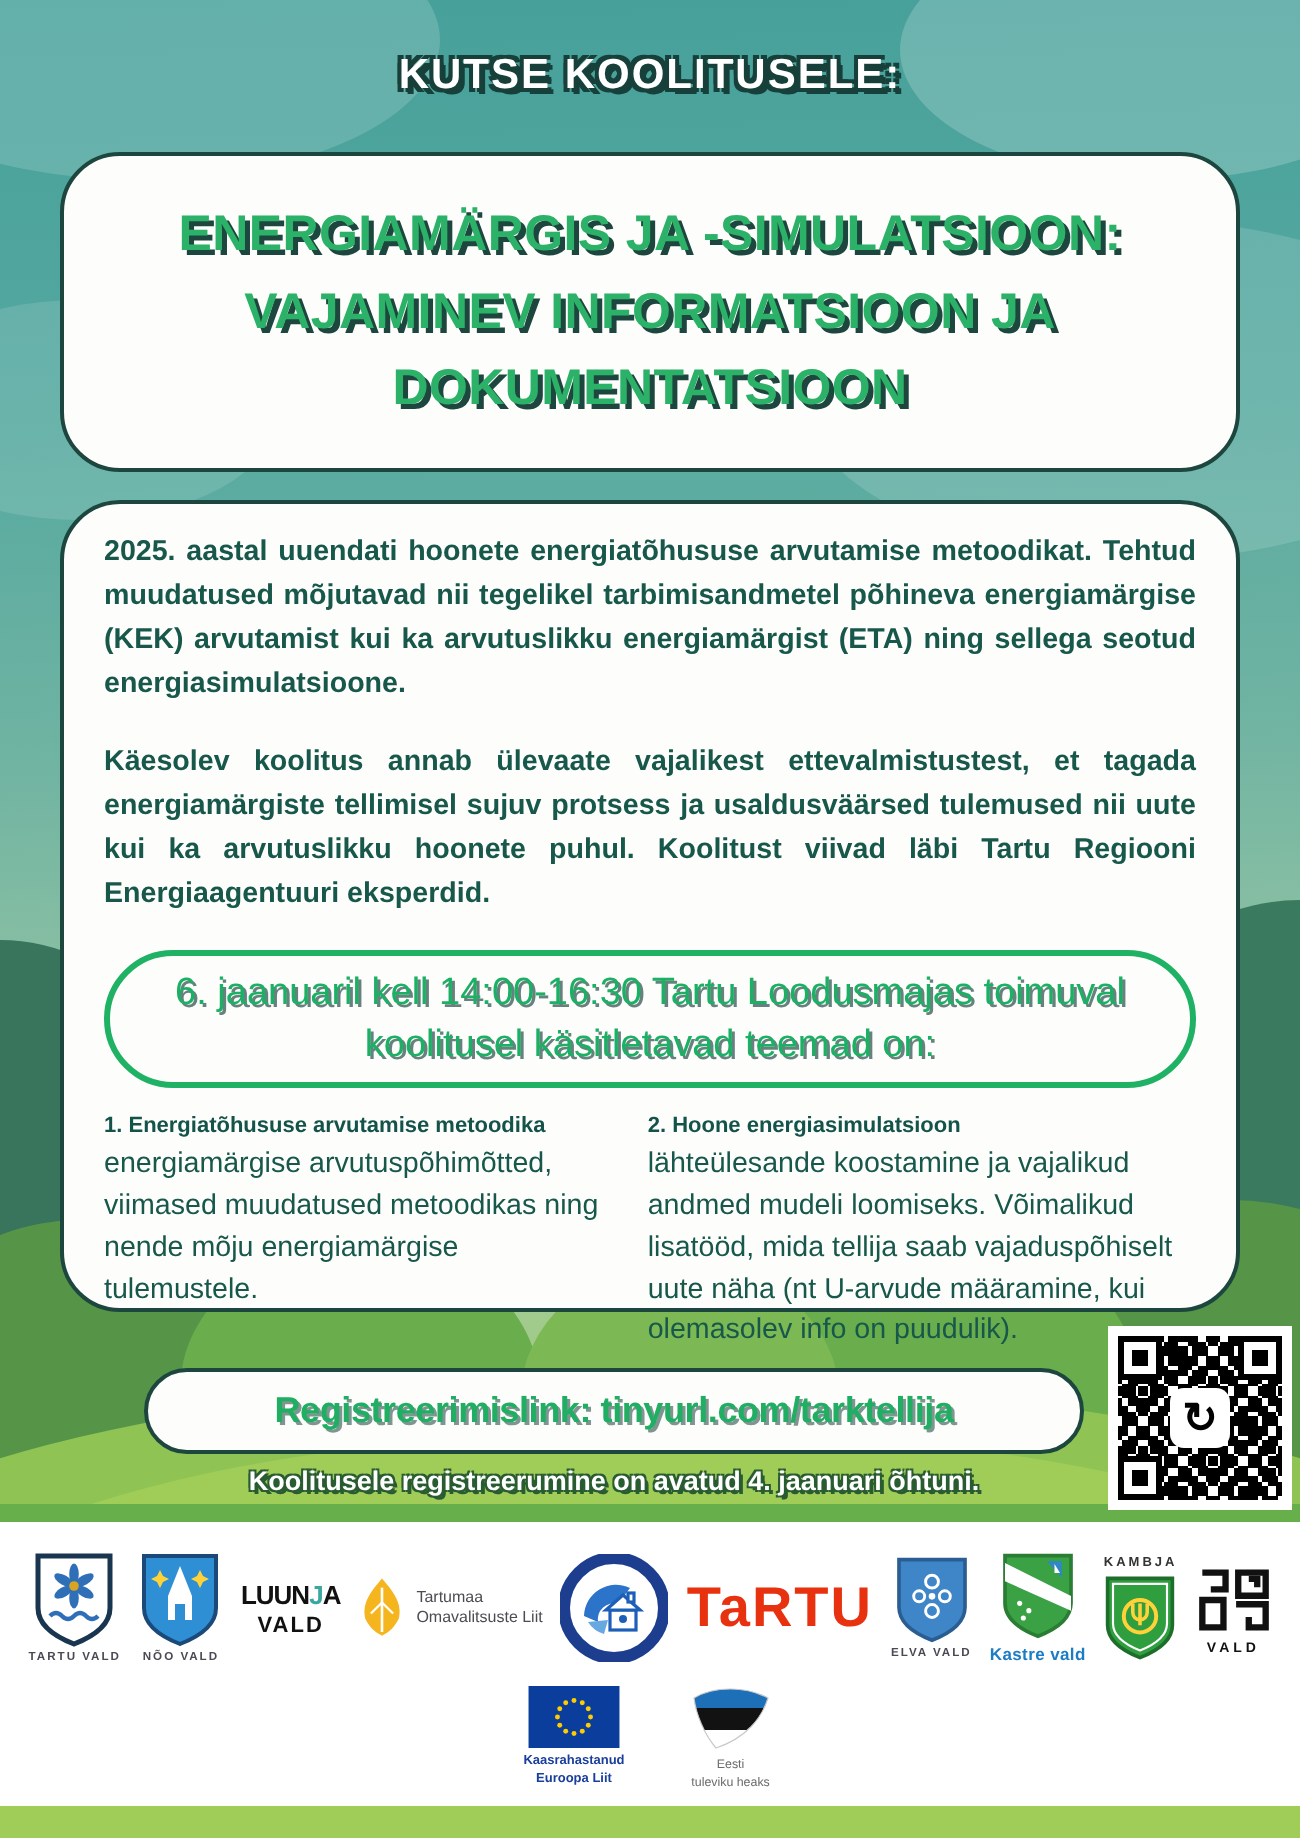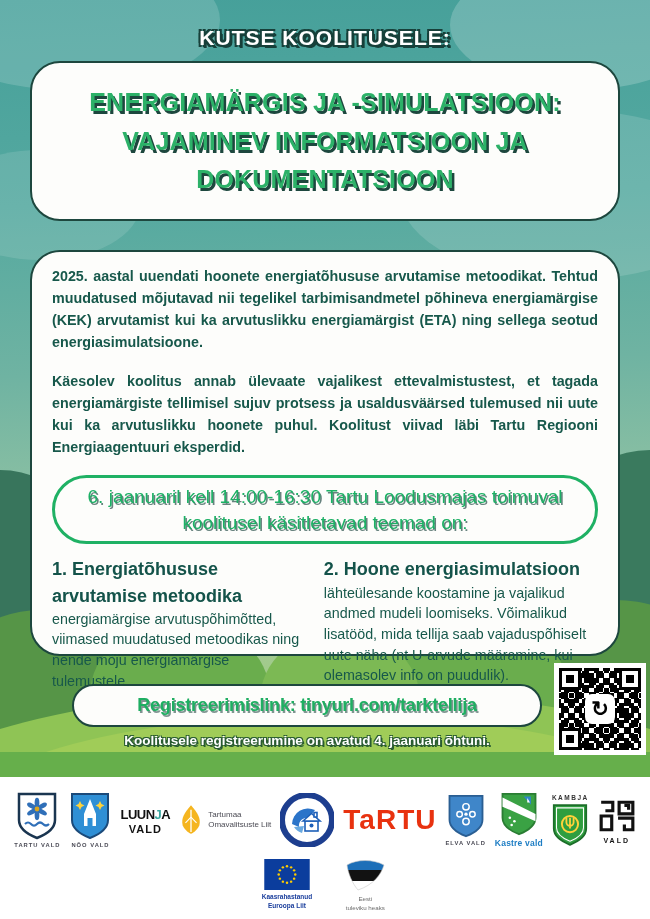--- a/index.html
+++ b/index.html
@@ -21,57 +21,57 @@
   .t6{width:200px;height:160px;right:80px;top:615px;background:#6aad4d;}
   .t7{width:160px;height:140px;left:260px;top:630px;background:#7cb954;}
   .hill{position:absolute;left:-100px;width:850px;height:220px;border-radius:50% 50% 0 0;}
   .h1{top:690px;background:#8fc455;}
   .h2{top:715px;left:-50px;width:760px;background:#a0cc58;}
   .h3{position:absolute;left:0;top:752px;width:650px;height:30px;background:#66af4b;}
   
   .kicker{position:absolute;top:26px;left:0;width:100%;text-align:center;
     font-size:21px;font-weight:700;letter-spacing:1px;color:#fff;
     text-shadow:-2px -2px 0 #17403a,2px -2px 0 #17403a,-2px 2px 0 #17403a,2px 2px 0 #17403a,3px 3px 0 #17403a;}
-  .title-box{position:absolute;top:61px;left:30px;right:30px;height:160px;
+  .title-box{position:absolute;top:76px;left:30px;right:30px;height:160px;
     background:#fdfdfb;border:2px solid #1d473e;border-radius:30px;
     display:flex;align-items:center;justify-content:center;padding:10px 24px;}
   .title-box h1{margin:0;text-align:center;font-size:25px;line-height:1.55;font-weight:700;
     color:#2cb168;letter-spacing:.2px;text-shadow:2.5px 2.5px 0 #1d473e;}
   .content-box{position:absolute;top:250px;left:30px;right:30px;height:406px;
     background:#fdfdfb;border:2px solid #1d473e;border-radius:30px;padding:13px 20px 16px;}
   .content-box p{margin:0 0 17px;color:#17584b;font-size:14.3px;line-height:1.54;
     font-weight:600;text-align:justify;}
   .topics-banner{border:3px solid #1fb164;border-radius:999px;padding:6px 14px;margin:2px 0 12px;
     text-align:center;font-size:19px;line-height:1.35;font-weight:400;color:#1cb065;
     text-shadow:1.5px 1.5px 0 rgba(23,64,58,.65);}
   .columns{display:flex;gap:18px;}
   .col{flex:1;}
   .col.wide{flex:1.08;}
-  .col-head{font-weight:700;color:#14534a;font-size:18px;line-height:1.45;}
+  .col-head{font-weight:700;color:#14534a;font-size:11px;line-height:1.45;}
   .col-body{color:#17584b;font-size:14.3px;line-height:1.45;font-weight:500;}
   .reg-pill{position:absolute;top:684px;left:72px;width:470px;background:#fdfdfb;
     border:2px solid #1d473e;border-radius:999px;padding:9px 6px;text-align:center;
     font-size:18px;font-weight:700;letter-spacing:-.2px;color:#1fae62;
     text-shadow:1.5px 1.5px 0 rgba(23,64,58,.55);}
   .reg-deadline{position:absolute;top:733px;left:52px;width:510px;text-align:center;
     font-size:13.5px;font-weight:700;color:#fff;
     text-shadow:-1px -1px 0 #2a5c32,1px -1px 0 #2a5c32,-1px 1px 0 #2a5c32,1px 1px 0 #2a5c32,2px 2px 0 #2a5c32;}
   
   .qr{position:absolute;top:663px;right:4px;width:92px;height:92px;background:#fff;padding:5px;}
   .qr-mod{position:absolute;inset:5px;
     background:repeating-conic-gradient(#000 0 25%,transparent 0 50%) 2px 3px/14px 14px,
                repeating-conic-gradient(#000 0 25%,#fff 0 50%) 0 0/10px 10px;}
   .qf{position:absolute;width:22px;height:22px;border:3px solid #000;background:#fff;}
   .qf::after{content:"";position:absolute;left:4px;top:4px;width:8px;height:8px;background:#000;}
   .qf.tl{left:5px;top:5px;} .qf.tr{right:5px;top:5px;} .qf.bl{left:5px;bottom:5px;}
   .qr-center{position:absolute;left:50%;top:50%;transform:translate(-50%,-50%);
     width:30px;height:30px;background:#fff;border-radius:7px;display:flex;align-items:center;
     justify-content:center;font-size:21px;font-weight:700;color:#000;}
   
-  .footer{position:absolute;left:0;bottom:0;width:650px;height:142px;background:#fff;padding:10px 6px 4px;}
+  .footer{position:absolute;left:0;bottom:16px;width:650px;height:142px;background:#fff;padding:10px 6px 4px;}
   .logo-row{display:flex;justify-content:center;align-items:center;gap:9px;height:66px;}
   .logo{display:flex;flex-direction:column;align-items:center;justify-content:center;gap:2px;}
   .logo-label{font-size:5.8px;letter-spacing:1px;color:#4a4a55;font-weight:600;text-align:center;white-space:nowrap;}
   .luunja{font-weight:700;color:#111;line-height:1;text-align:right;}
   .luunja .l1{font-size:13px;letter-spacing:-.5px;}
   .luunja .j{color:#3aa7a0;}
   .luunja .l2{font-size:11px;letter-spacing:1px;display:block;}
   .tol{display:flex;align-items:center;gap:5px;}
   .tol-text{font-size:8px;color:#4c4c55;font-weight:400;line-height:1.3;}
   .tartu-city{font-size:28px;font-weight:700;color:#e8320f;letter-spacing:1px;}

